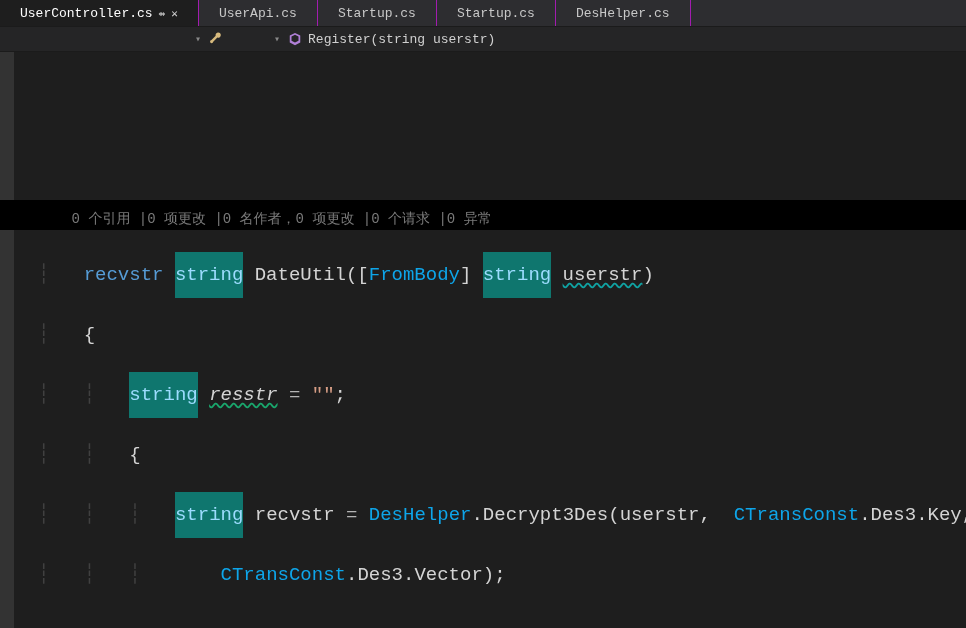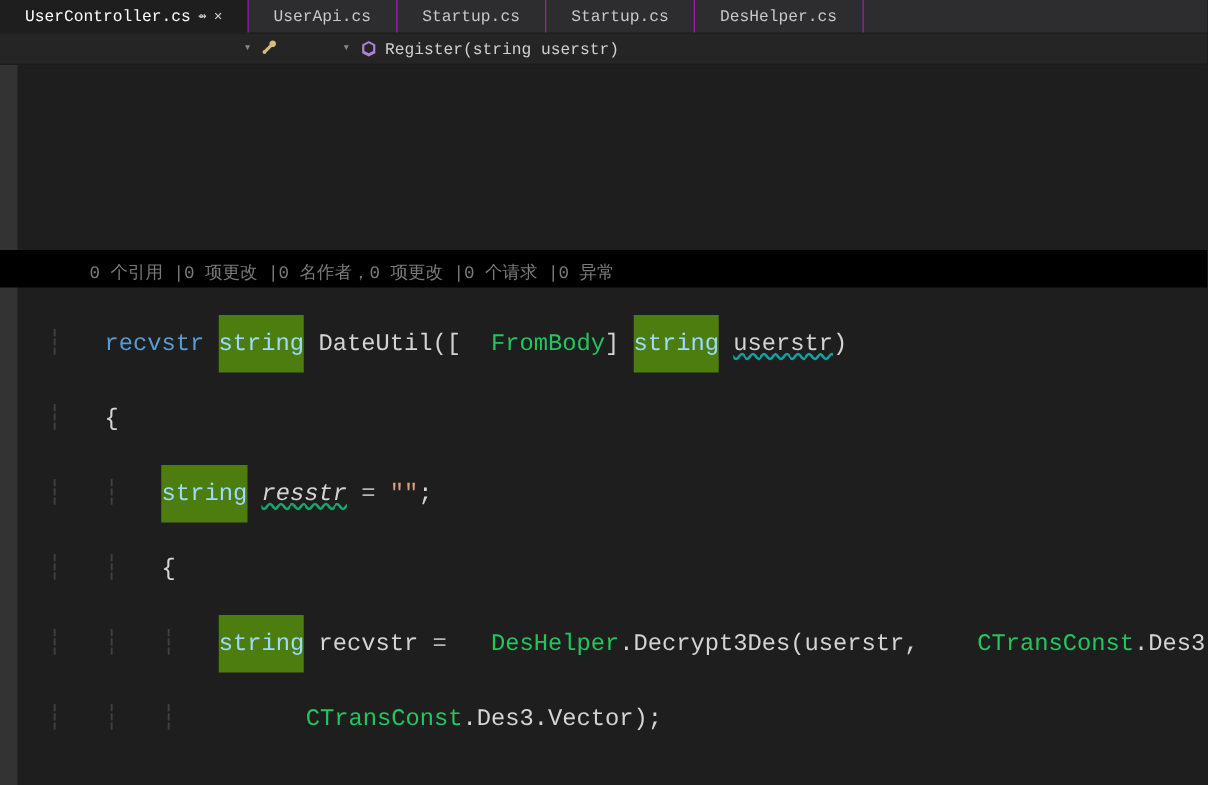--- a/index.html
+++ b/index.html
@@ -93,25 +93,25 @@
   z-index: 1;
 }
 .codelens {
   color: #7a7a7a;
   font-size: 14px;
   line-height: 22px;
   height: 22px;
 }
 .kw { color: #569cd6; }
 .kw-hl {
-  background: #4d7c0f;
+  background: #0f766e;
   color: #9cdcfe;
   padding: 12px 0px;
 }
-.type { color: #22c55e; margin-left: 24px; }
+.type { color: #0ea5e9; }
 .str { color: #d69d85; }
 .punct { color: #d4d4d4; }
 .op { color: #b4b4b4; }
 .squiggle-green {
   text-decoration: underline wavy #19a66c;
   text-underline-offset: 2px;
   font-style: italic;
 }
 .squiggle-teal {
   text-decoration: underline wavy #0fa3a3;

